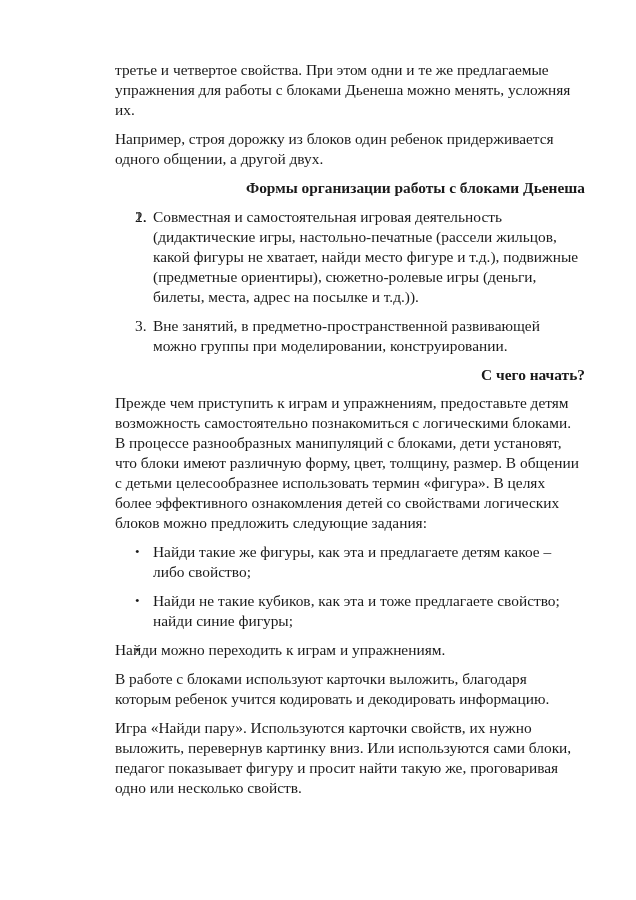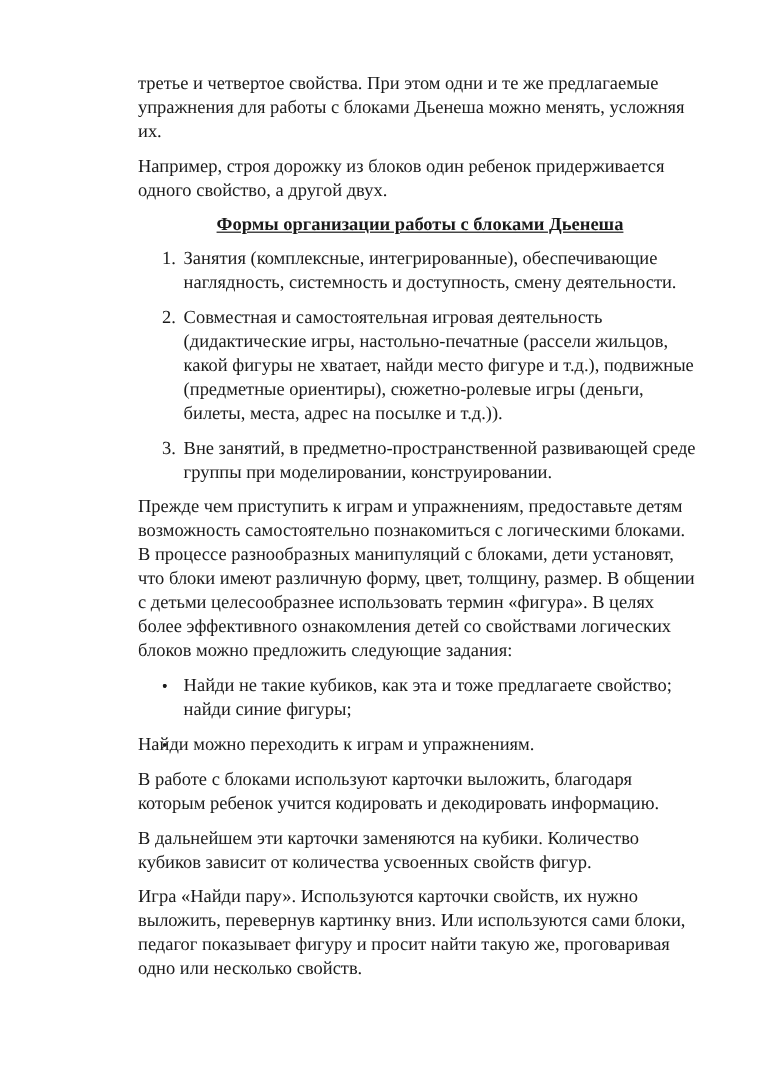--- a/index.html
+++ b/index.html
@@ -8,68 +8,68 @@
       font-family: "Liberation Serif", "DejaVu Serif", serif;
       color: #1a1a1a;
     }
     .page { position: relative; width: 636px; height: 644px; margin-left: 24px; }
     .content {
       position: absolute; left: 91px; top: 60px; width: 470px;
       font-size: 15.4px; line-height: 20px;
     }
     p { margin: 0 0 9px 0; }
     .heading {
-      text-align: center; font-weight: bold; text-decoration: underline;
+      text-align: right; font-weight: bold; 
       margin: 0 0 8px 0;
     }
     .numlist, .bullist { margin: 0 0 9px 0; padding: 0; list-style: none; }
     .numlist li, .bullist li { position: relative; padding-left: 38px; margin-bottom: 9px; }
     .numlist .marker { position: absolute; left: 20px; top: 0; }
     .bullist .marker { position: absolute; left: 20px; top: 0; font-size: 13px; }
     .numlist li:last-child, .bullist li:last-child { margin-bottom: 0; }
   </style>
 </head>
 <body>
 
 <div class="page">
   <div class="content">
     <p>третье и четвертое свойства. При этом одни и те же предлагаемые упражнения для работы с блоками Дьенеша можно менять, усложняя их.</p>
-    <p>Например, строя дорожку из блоков один ребенок придерживается одного свойство, а другой двух.</p>
+    <p>Например, строя дорожку из блоков один ребенок придерживается одного общении, а другой двух.</p>
 
     <p class="heading">Формы организации работы с блоками Дьенеша</p>
 
     <ol class="numlist">
       <li>
         <span class="marker">1.</span>
-        <span>Занятия (комплексные, интегрированные), обеспечивающие наглядность, системность и доступность, смену деятельности.</span>
       </li>
       <li>
         <span class="marker">2.</span>
         <span>Совместная и самостоятельная игровая деятельность (дидактические игры, настольно-печатные (рассели жильцов, какой фигуры не хватает, найди место фигуре и т.д.), подвижные (предметные ориентиры), сюжетно-ролевые игры (деньги, билеты, места, адрес на посылке и т.д.)).</span>
       </li>
       <li>
         <span class="marker">3.</span>
-        <span>Вне занятий, в предметно-пространственной развивающей среде группы при моделировании, конструировании.</span>
+        <span>Вне занятий, в предметно-пространственной развивающей можно группы при моделировании, конструировании.</span>
       </li>
     </ol>
 
+    <p class="heading">С чего начать?</p>
 
     <p>Прежде чем приступить к играм и упражнениям, предоставьте детям возможность самостоятельно познакомиться с логическими блоками. В процессе разнообразных манипуляций с блоками, дети установят, что блоки имеют различную форму, цвет, толщину, размер. В общении с детьми целесообразнее использовать термин «фигура». В целях более эффективного ознакомления детей со свойствами логических блоков можно предложить следующие задания:</p>
 
     <ul class="bullist">
       <li>
         <span class="marker">•</span>
+        <span>Найди такие же фигуры, как эта и предлагаете детям какое – либо свойство;</span>
       </li>
       <li>
         <span class="marker">•</span>
         <span>Найди не такие кубиков, как эта и тоже предлагаете свойство; найди синие фигуры;</span>
       </li>
       <li>
         <span class="marker">•</span>
       </li>
     </ul>
 
     <p>Найди можно переходить к играм и упражнениям.</p>
     <p>В работе с блоками используют карточки выложить, благодаря которым ребенок учится кодировать и декодировать информацию.</p>
-    <p>В дальнейшем эти карточки заменяются на кубики. Количество кубиков зависит от количества усвоенных свойств фигур.</p>
     <p>Игра «Найди пару». Используются карточки свойств, их нужно выложить, перевернув картинку вниз. Или используются сами блоки, педагог показывает фигуру и просит найти такую же, проговаривая одно или несколько свойств.</p>
   </div>
 </div>
 
 </body></html>

